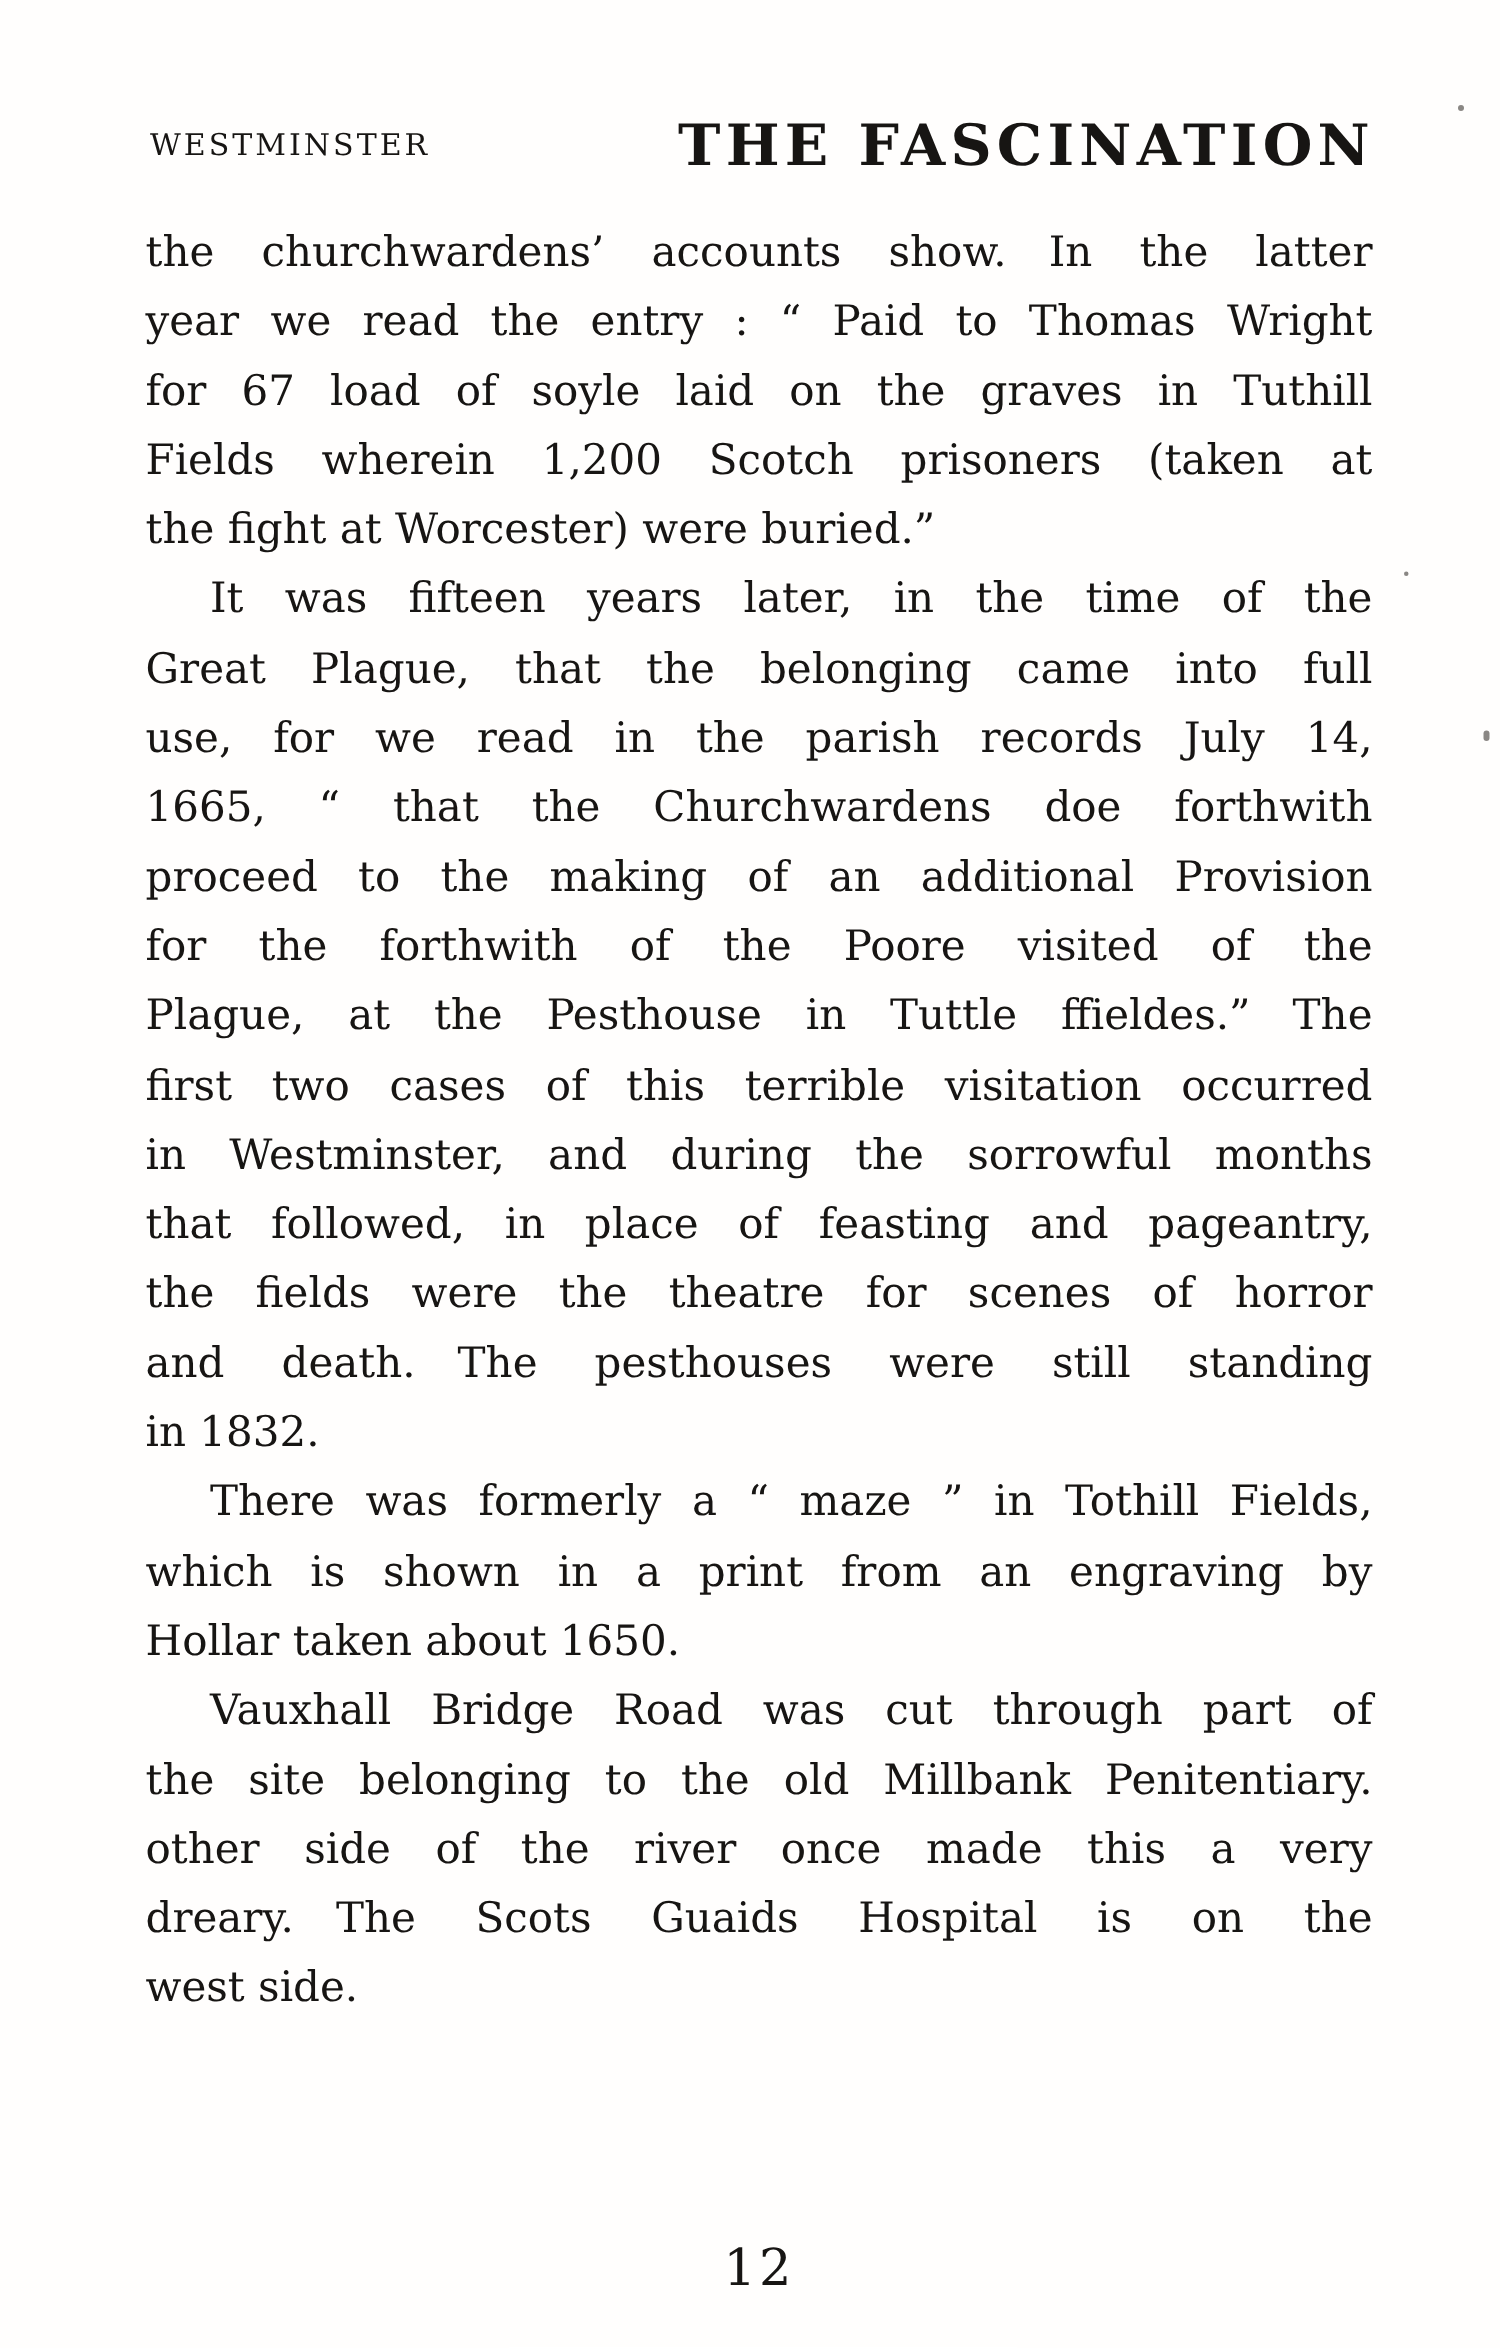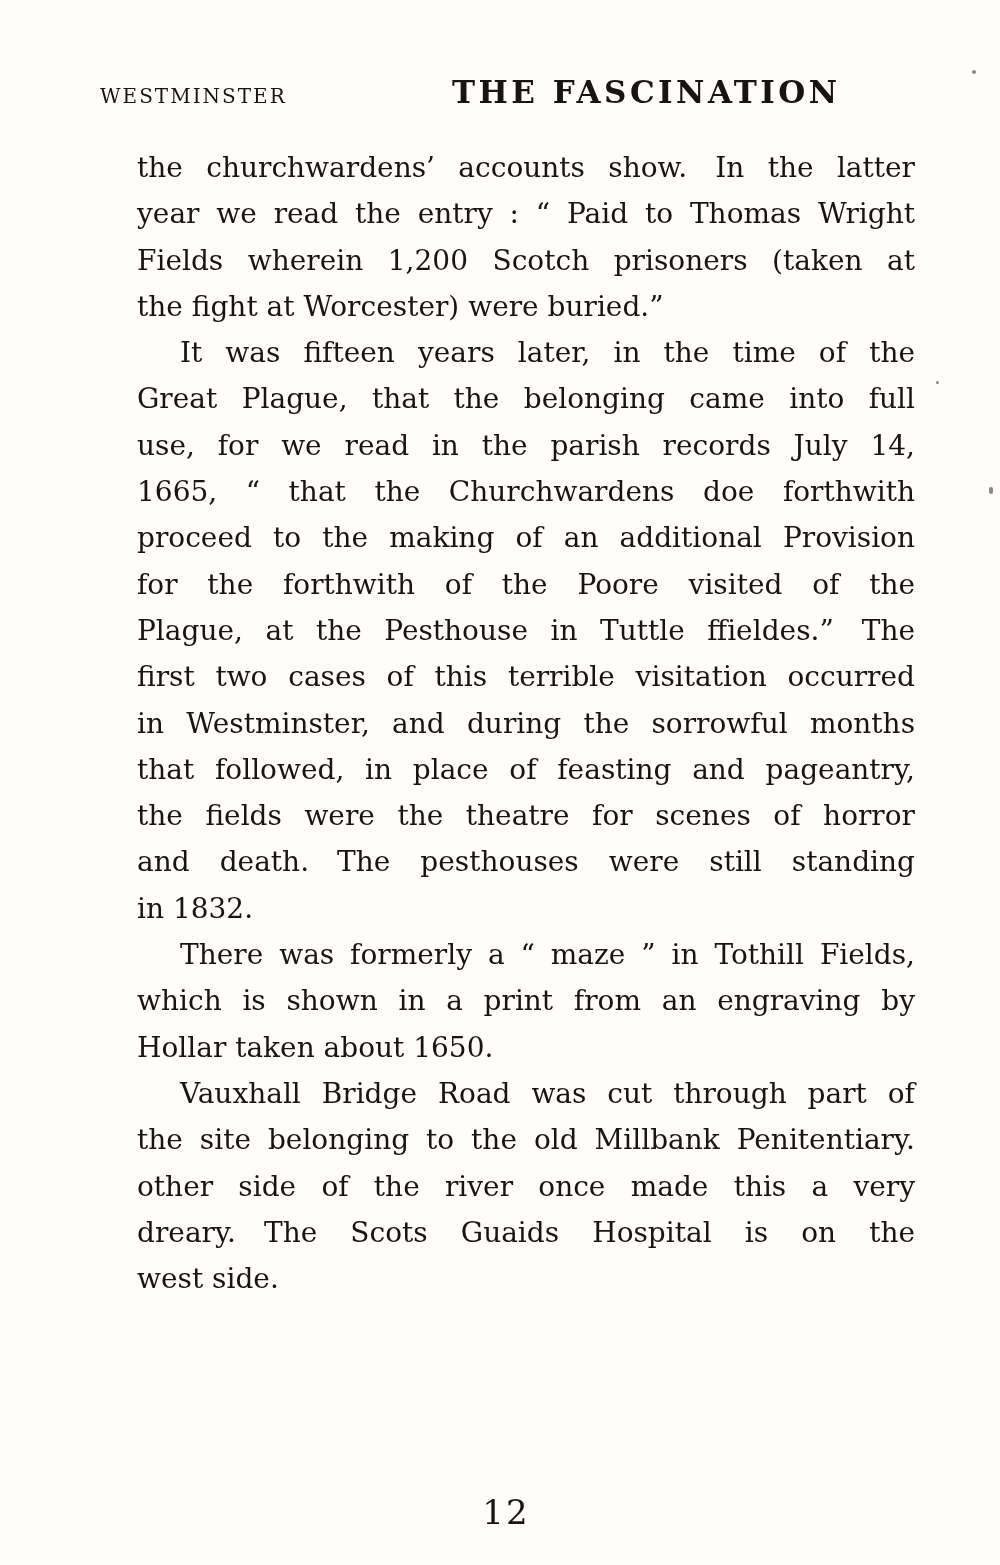--- a/index.html
+++ b/index.html
@@ -11,28 +11,28 @@
     color:#171513;
     overflow:hidden;
   }
   .running-head-left {
     position:absolute; left:100px; top:84px;
     font-size:20px; letter-spacing:2px; font-weight:500;
     white-space:nowrap;
   }
   .running-head-title {
     position:absolute; left:452px; top:74px;
-    font-size:31px; font-weight:bold; letter-spacing:3.5px;
+    font-size:38px; font-weight:bold; letter-spacing:3.5px;
     white-space:nowrap;
   }
   .body-text {
     position:absolute; left:97px; top:145px; width:818px;
     font-size:28px; line-height:46.3px;
   }
-  .line { height:46.3px; text-align:left;margin-left:40px; }
+  .line { height:46.3px; text-align:left; }
   .line.just { text-align:justify; text-align-last:justify; text-justify:inter-word; }
   .line.indent { text-indent:43px; }
   .page-number {
     position:absolute; left:97px; top:1492px; width:818px;
     text-align:center; font-size:34px; letter-spacing:2px;
   }
   .speck { position:absolute; background:#8a8784; border-radius:50%; }
   .speck.s1 { left:972px; top:70px;  width:4px; height:4px; }
   .speck.s2 { left:989px; top:487px; width:4px; height:7px; border-radius:2px; }
   .speck.s3 { left:936px; top:381px; width:3px; height:3px; }
@@ -42,20 +42,21 @@
 
 <div class="page">
 
   <span class="running-head-left">WESTMINSTER</span>
 
   <span class="running-head-title">THE FASCINATION</span>
 
   <main class="body-text">
       <div class="line just">the churchwardens’ accounts show. In the latter</div>
       <div class="line just">year we read the entry : “ Paid to Thomas Wright</div>
+      <div class="line just">for 67 load of soyle laid on the graves in Tuthill</div>
       <div class="line just">Fields wherein 1,200 Scotch prisoners (taken at</div>
       <div class="line">the fight at Worcester) were buried.”</div>
       <div class="line just indent">It was fifteen years later, in the time of the</div>
       <div class="line just">Great Plague, that the belonging came into full</div>
       <div class="line just">use, for we read in the parish records July 14,</div>
       <div class="line just">1665, “ that the Churchwardens doe forthwith</div>
       <div class="line just">proceed to the making of an additional Provision</div>
       <div class="line just">for the forthwith of the Poore visited of the</div>
       <div class="line just">Plague, at the Pesthouse in Tuttle ffieldes.” The</div>
       <div class="line just">first two cases of this terrible visitation occurred</div>

